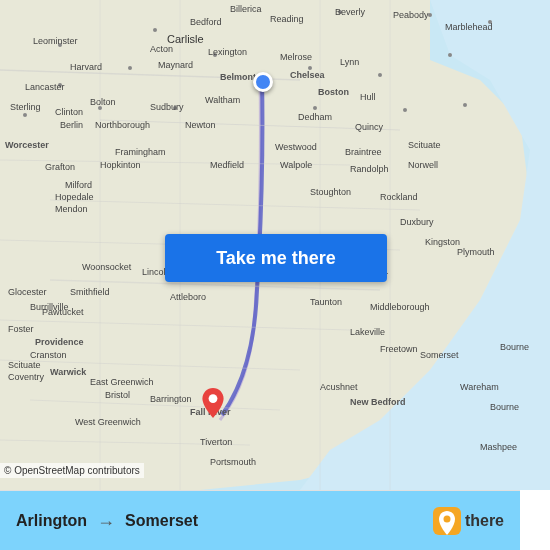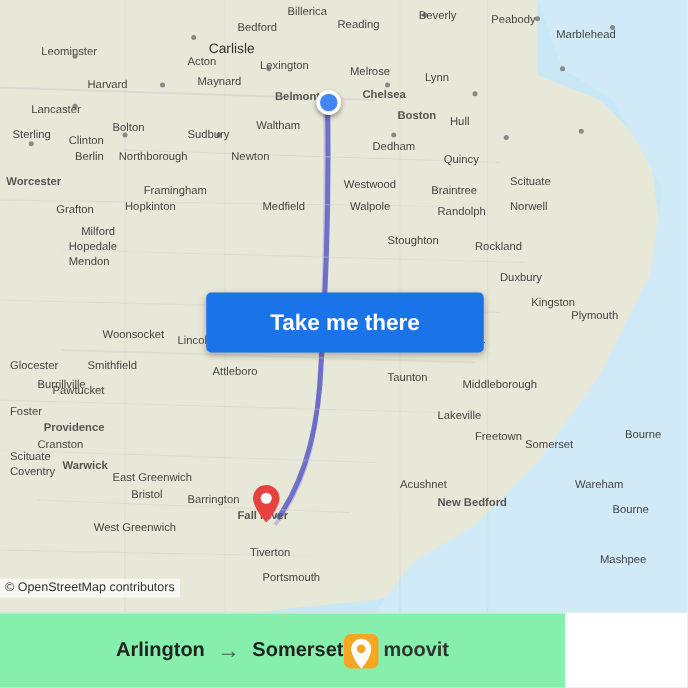--- a/index.html
+++ b/index.html
@@ -50,26 +50,26 @@
       left: 0;
       font-size: 10px;
       color: #333;
       background: rgba(255,255,255,0.7);
       padding: 2px 4px;
       z-index: 5;
     }
 
     
     #bottom-bar {
-      width: 452px;
+      width: 520px;
       height: 60px;
-      background: #86efac;
+      background: #7dd3fc;
       display: flex;
       align-items: center;
-      justify-content: center;
+      justify-content: space-between;
       padding: 0 16px;
       border-top: 1px solid #e0e0e0;
       position: absolute;
       bottom: 0;
       left: 0;
     }
 
     #route-info {
       display: flex;
       align-items: center;
@@ -304,15 +304,15 @@
     <span id="from-city">Arlington</span>
     <span id="arrow-icon">→</span>
     <span id="to-city">Somerset</span>
   </div>
   <div id="moovit-logo">
     <svg width="28" height="28" viewBox="0 0 28 28" xmlns="http://www.w3.org/2000/svg">
       <rect width="28" height="28" rx="6" fill="#f5a623"></rect>
       <path d="M14 4C9.6 4 6 7.6 6 12c0 7 8 16 8 16s8-9 8-16C22 7.6 18.4 4 14 4z" fill="white"></path>
       <circle cx="14" cy="12" r="3.5" fill="#f5a623"></circle>
     </svg>
-    <span id="moovit-text">moovit</span>
+    <span id="moovit-text">there</span>
   </div>
 </div>
 
 </body></html>

